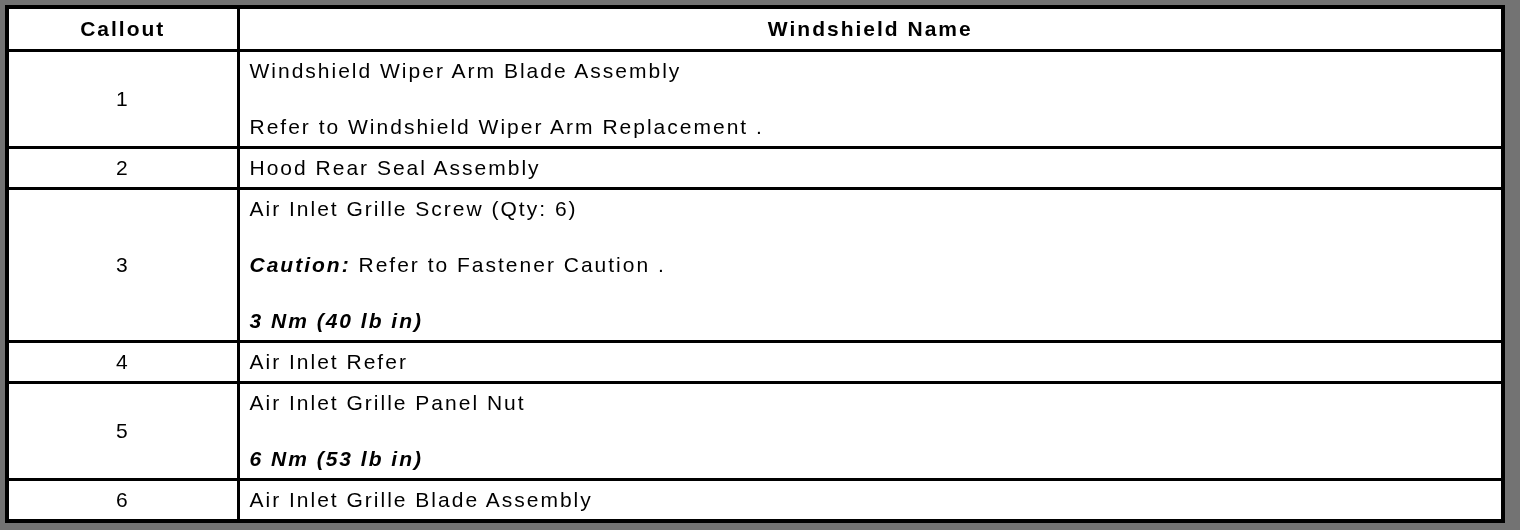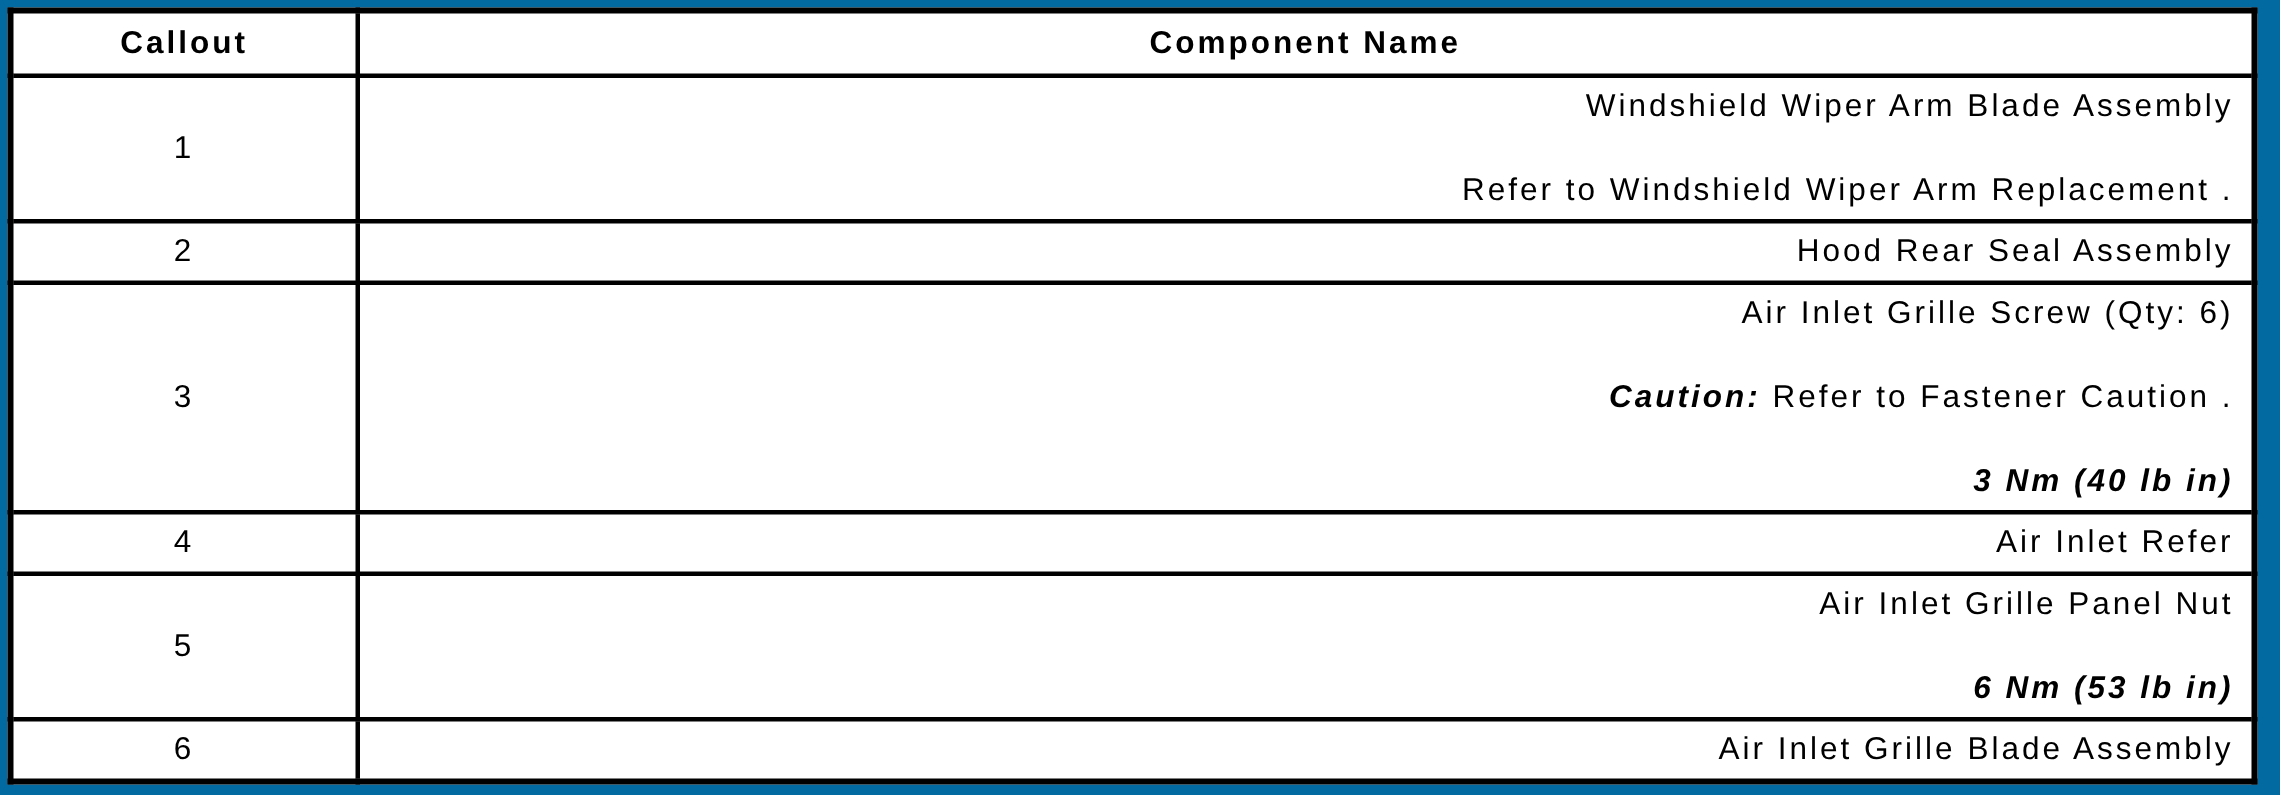--- a/index.html
+++ b/index.html
@@ -8,21 +8,21 @@
     background: #ffffff;
     width: 1520px;
     height: 530px;
     font-family: "Liberation Sans", sans-serif;
     color: #000000;
   }
   .page {
     position: relative;
     width: 1520px;
     height: 530px;
-    background: #0369a1;
+    background: #737373;
     overflow: hidden;
   }
   table.callout-table {
     position: absolute;
     left: 5px;
     top: 5px;
     width: 1500px;
     border-collapse: collapse;
     table-layout: fixed;
     background: #ffffff;
@@ -43,23 +43,23 @@
     vertical-align: middle;
     padding: 7px 4px;
     border-bottom: 3px solid #000000;
   }
   td.callout-cell {
     text-align: center;
     vertical-align: middle;
     padding: 6px 4px;
   }
   td.component-cell {
-    text-align: right;
+    text-align: left;
     vertical-align: middle;
-    padding: 6px 12px 6px 26px;
+    padding: 6px 12px 6px 10px;
     margin-top: 40px;
   }
   td.component-cell p {
     margin: 0;
   }
   td.component-cell p + p {
     margin-top: 30px;
   }
   .bold { font-weight: bold; font-style: italic; }
 </style>
@@ -68,21 +68,21 @@
 
 <div class="page">
   <table class="callout-table">
     <colgroup>
       <col class="col-callout">
       <col class="col-component">
     </colgroup>
     <thead>
       <tr>
         <th>Callout</th>
-        <th>Component Name</th>
+        <th>Windshield Name</th>
       </tr>
     </thead>
     <tbody>
         <tr>
           <td class="callout-cell">1</td>
           <td class="component-cell">
             <p>Windshield Wiper Arm Blade Assembly</p>
             <p>Refer to Windshield Wiper Arm Replacement .</p>
           </td>
         </tr>

